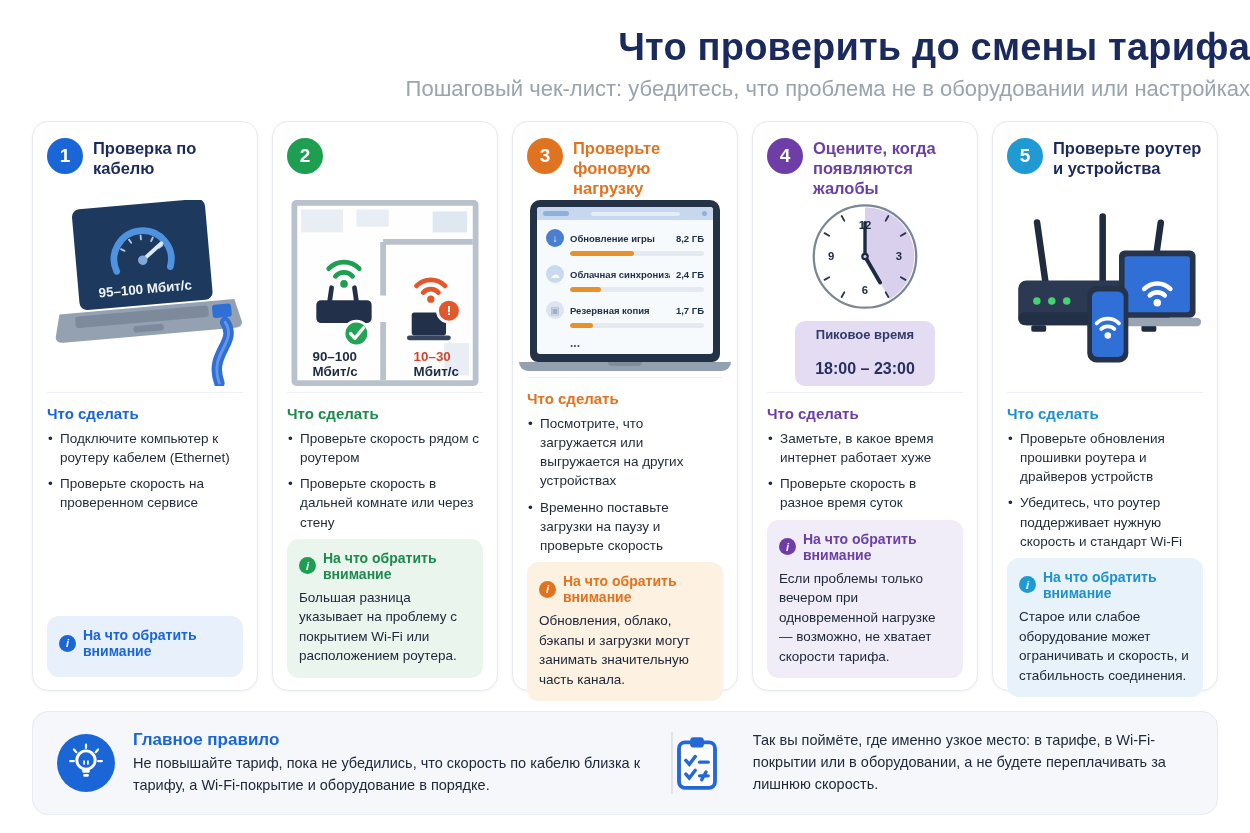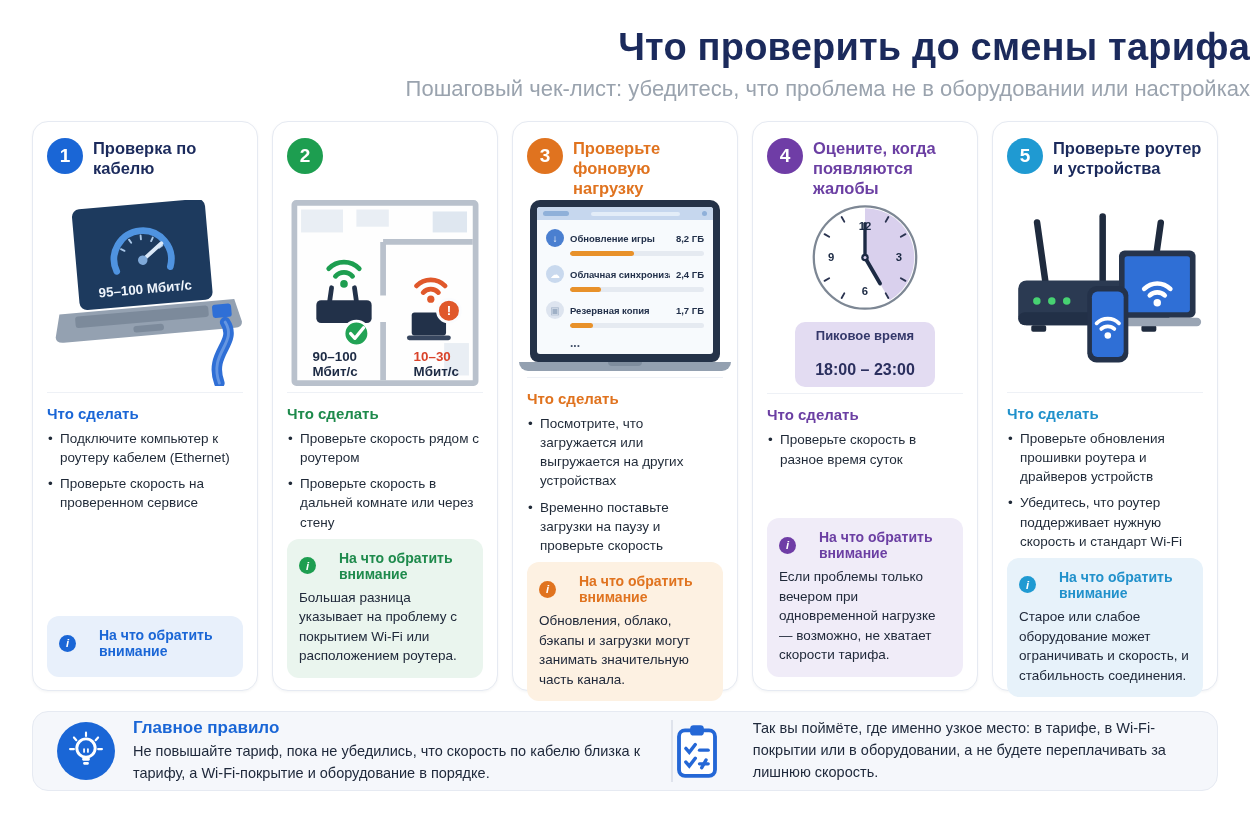--- a/index.html
+++ b/index.html
@@ -38,21 +38,21 @@
   .illus { height:186px; display:flex; align-items:center; justify-content:center; margin:3px 0 6px; }
   .illus.col { flex-direction:column; }
 
   .todo { border-top:1px solid #eef1f6; padding-top:9px; }
   .todo h3 { margin:3px 0 7px; font-size:15px; color:var(--accent); }
   .todo ul { margin:0; padding:0; list-style:none; }
   .todo li { position:relative; padding-left:13px; font-size:13.5px; line-height:1.42; margin-bottom:7px; color:#1f2937; }
   .todo li::before { content:"•"; position:absolute; left:1px; top:0; color:#1f2937; }
 
   .note { margin-top:auto; background:var(--notebg); border-radius:12px; padding:11px 12px 12px; }
-  .note-head { display:flex; align-items:center; gap:23px; font-size:14px; font-weight:bold; color:var(--accent); margin-bottom:6px; }
+  .note-head { display:flex; align-items:center; gap:7px; font-size:14px; font-weight:bold; color:var(--accent); margin-bottom:6px; }
   .info-icon {
     width:17px; height:17px; border-radius:50%; flex:0 0 auto;
     background:var(--badge, var(--accent)); color:#fff; font-size:11px; font-weight:bold; font-style:italic;
     display:flex; align-items:center; justify-content:center;
   }
   .info-icon::before { content:"i"; }
   .note p { margin:0; font-size:13.5px; line-height:1.45; color:#20293a; }
 
   
   .ml { width:190px; }
@@ -78,21 +78,21 @@
   .ml-base::after { content:""; position:absolute; left:50%; top:0; transform:translateX(-50%);
                     width:34px; height:4px; border-radius:0 0 4px 4px; background:#7e8c9d; }
 
   
   .peak { margin-top:8px; background:#e3dcf2; border-radius:10px; padding:6px 20px 8px; text-align:center; }
   .peak .l1 { font-size:13px; font-weight:bold; color:#34386a; }
   .peak .l2 { font-size:16px; font-weight:bold; color:#2b2f5e; margin-top:18px; }
 
   
   .band {
-    display:flex; align-items:center; margin:20px 32px 0; height:80px;
+    display:flex; align-items:center; margin:20px 32px 0; height:104px;
     background:#f5f7fb; border:1.5px solid #e6eaf2; border-radius:16px;
     padding:0 24px; box-sizing:border-box;
   }
   .rule-left { display:flex; align-items:center; gap:18px; flex:1.18; }
   .bulb { width:58px; height:58px; flex:0 0 auto; }
   .rule-text h3 { margin:0 0 3px; font-size:17px; color:#1a66d6; }
   .rule-text p { margin:0; font-size:14.5px; line-height:1.45; color:#202a3c; max-width:545px; }
   .vdiv { width:2px; height:62px; background:#dfe3ec; flex:0 0 auto; }
   .rule-right { display:flex; align-items:center; gap:16px; flex:1; }
   .clip { width:48px; height:58px; flex:0 0 auto; }
@@ -312,20 +312,21 @@
           <circle cx="75" cy="75" r="2" fill="#d9d0ed"></circle>
         </svg>
         <div class="peak">
           <div class="l1">Пиковое время</div>
           <div class="l2">18:00 – 23:00</div>
         </div>
       </div>
       <div class="todo">
         <h3>Что сделать</h3>
         <ul>
+          <li>Заметьте, в какое время интернет работает хуже</li>
           <li>Проверьте скорость в разное время суток</li>
         </ul>
       </div>
       <div class="note">
         <div class="note-head">
           <span class="info-icon"></span>
           <span>На что обратить внимание</span>
         </div>
         <p>Если проблемы только вечером при одновременной нагрузке — возможно, не хватает скорости тарифа.</p>
       </div>

